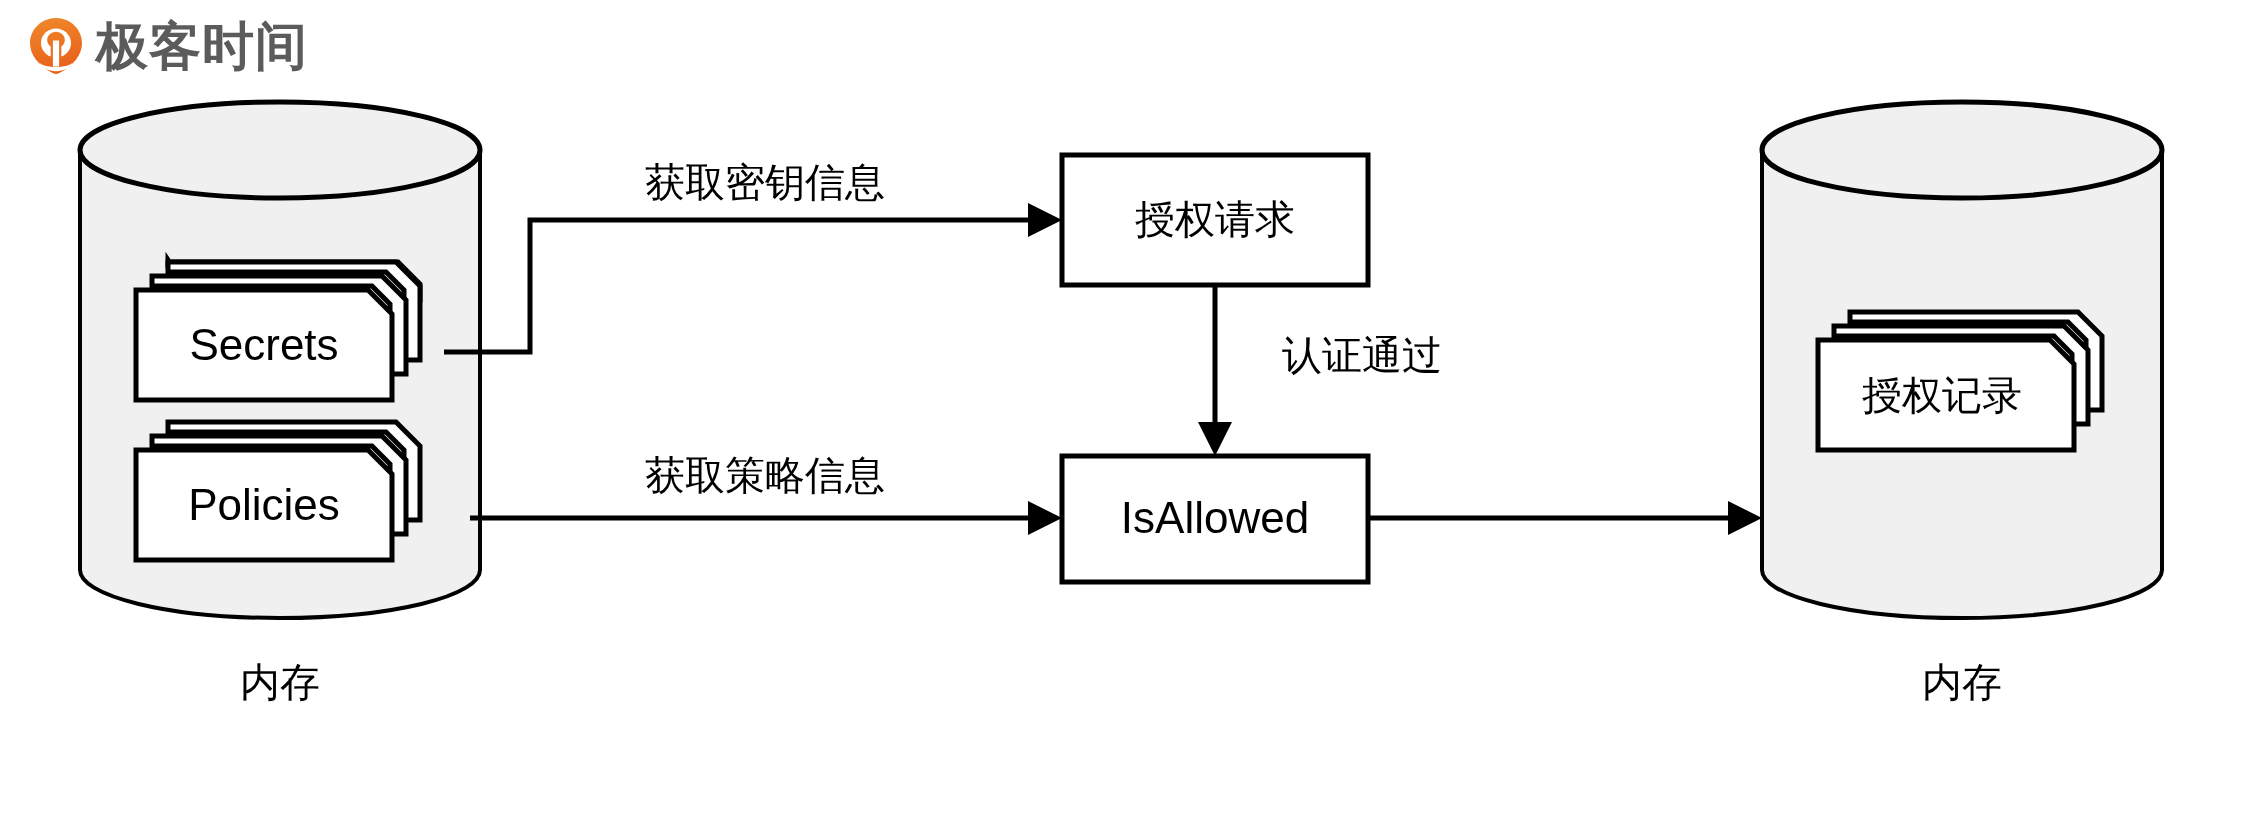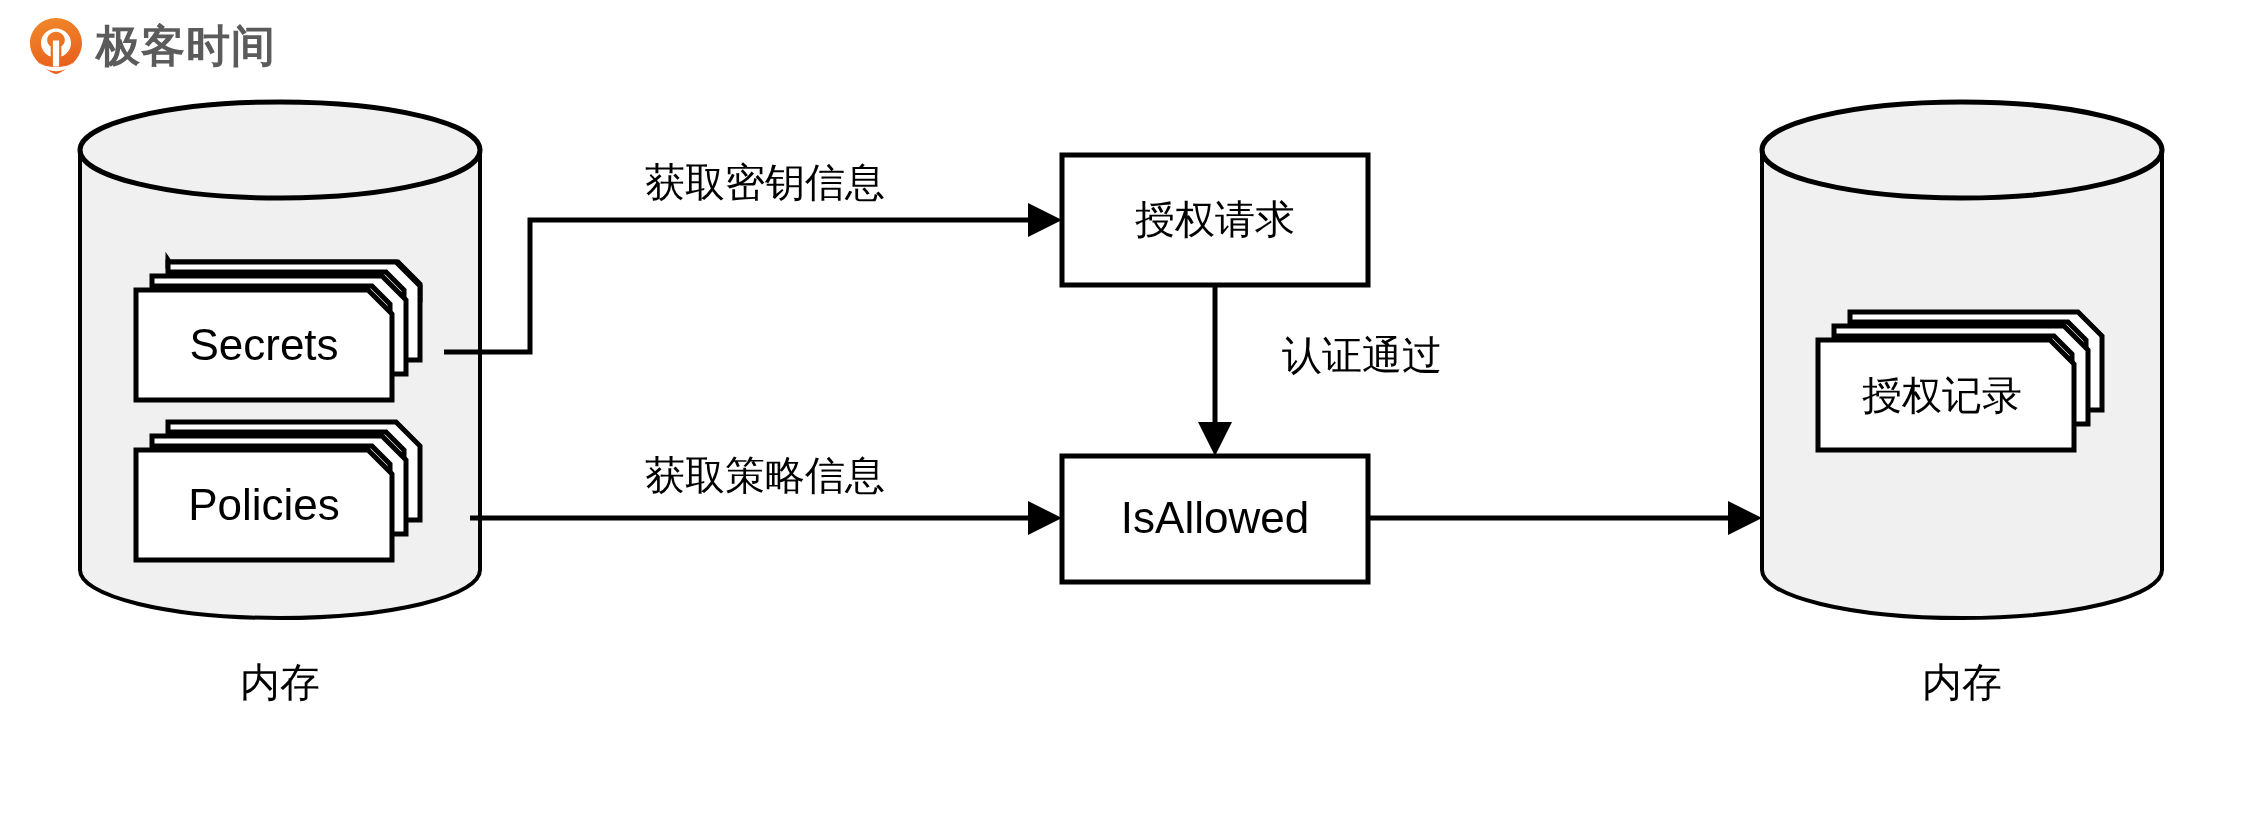--- a/index.html
+++ b/index.html
@@ -28,21 +28,21 @@
     display: flex;
     align-items: center;
     gap: 14px;
   }
   #brand .logo-mark {
     width: 52px;
     height: 56px;
     display: block;
   }
   #brand .logo-text {
-    font-size: 44px;
+    font-size: 52px;
     font-weight: 700;
     color: #5b5b5b;
     letter-spacing: 1px;
     line-height: 1;
     white-space: nowrap;
     font-family: "DejaVu Sans", "Liberation Sans", sans-serif;
   }
   
   #diagram {
     position: absolute;

